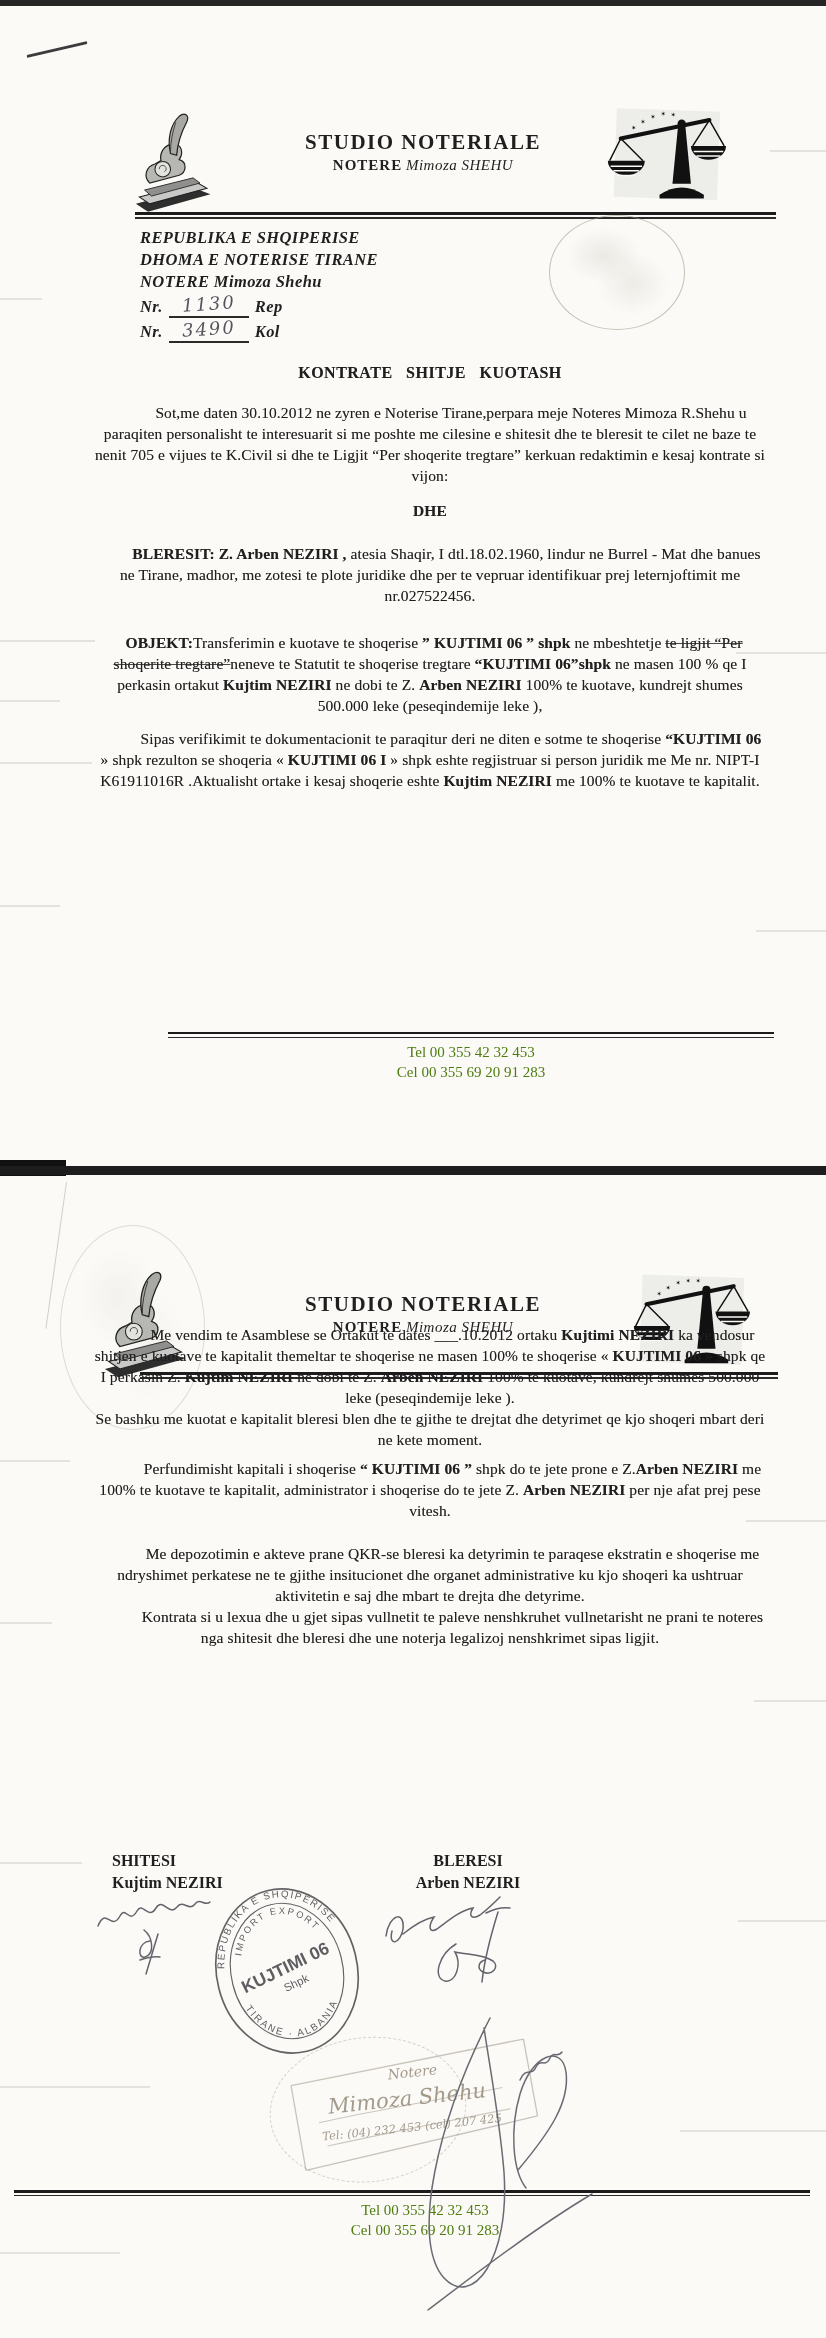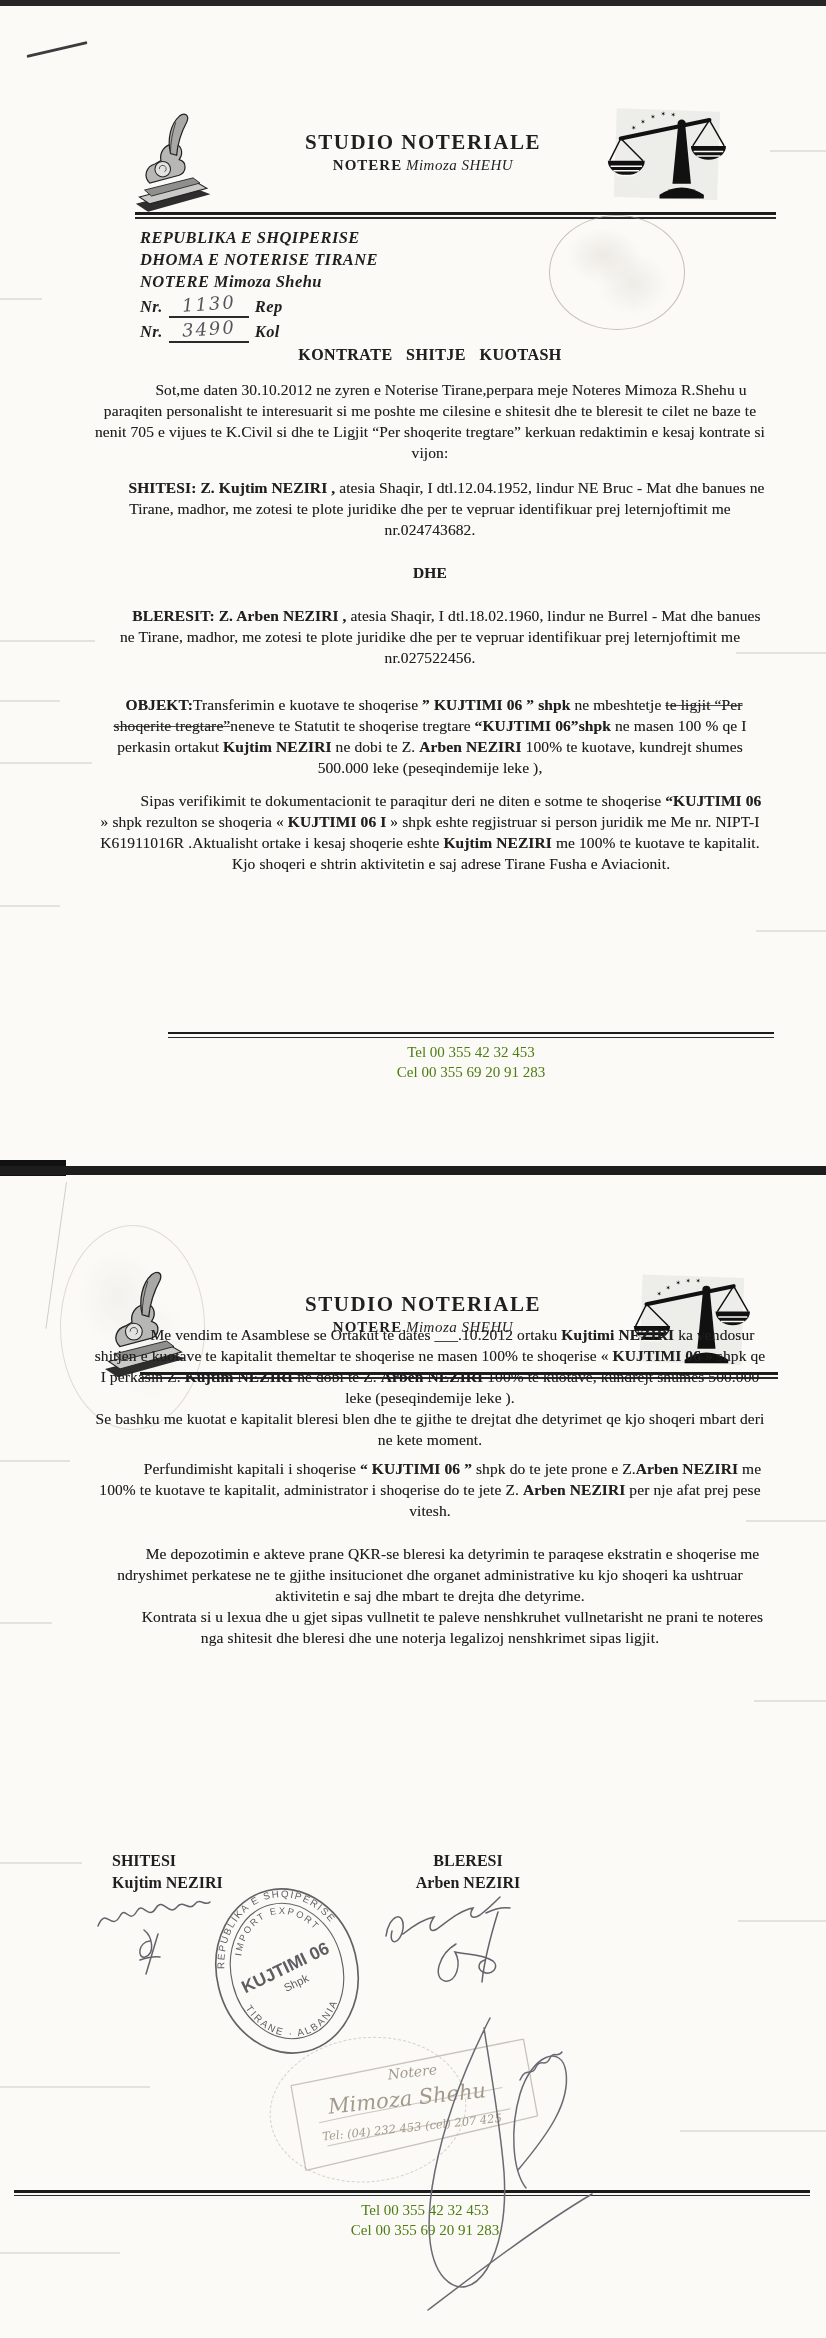--- a/index.html
+++ b/index.html
@@ -124,30 +124,28 @@
     <div class="nrline" data-name="rep-number-line">
       <span data-name="nr-label">Nr.</span><span class="nr-underline"><span class="hand" data-name="rep-number-handwritten">1130</span></span><span data-name="rep-suffix">Rep</span>
     </div>
     <div class="nrline" data-name="kol-number-line">
       <span data-name="nr-label">Nr.</span><span class="nr-underline"><span class="hand" data-name="kol-number-handwritten">3490</span></span><span data-name="kol-suffix">Kol</span>
     </div>
   </div>
 
   <div class="ghost-stamp" style="left:549px;top:215px;width:136px;height:115px;" data-name="faint-round-stamp"></div>
 
-  <div class="bodycol doc-title" style="top:344px;" data-name="contract-title">KONTRATE  SHITJE  KUOTASH</div>
-
-  <div class="bodycol" style="top:379px;" data-name="page1-body">
+  <div class="bodycol doc-title" style="top:362px;" data-name="contract-title">KONTRATE  SHITJE  KUOTASH</div>
+
+  <div class="bodycol" style="top:402px;" data-name="page1-body">
     <p class="ind42" style="margin-bottom:14px;" data-name="paragraph-sot"><span>Sot,me daten 30.10.2012 ne zyren e Noterise Tirane,perpara meje Noteres Mimoza R.Shehu  u paraqiten personalisht te interesuarit si me poshte me cilesine e shitesit dhe te bleresit te cilet ne baze te nenit 705 e vijues te K.Civil si dhe te Ligjit “Per shoqerite tregtare”  kerkuan redaktimin e kesaj kontrate si vijon:</span></p>
-    <p class="ind33" style="margin-bottom:22px;" data-name="paragraph-shitesi"><span class="b">SHITESI:  Z. Kujtim NEZIRI ,</span><span> atesia Shaqir, I dtl.12.04.1952, lindur NE Bruc  - Mat dhe banues ne Tirane, madhor, me zotesi te plote juridike dhe per te vepruar identifikuar prej leternjoftimit me nr.024743682.</span></p>
     <p class="center-bold" style="margin-bottom:22px;" data-name="dhe-heading">DHE</p>
     <p class="ind33" style="margin-bottom:26px;" data-name="paragraph-bleresit"><span class="b">BLERESIT:  Z. Arben NEZIRI ,</span><span> atesia Shaqir, I dtl.18.02.1960, lindur ne Burrel - Mat dhe banues ne Tirane, madhor, me zotesi te plote juridike dhe per te vepruar identifikuar prej leternjoftimit me nr.027522456.</span></p>
     <p class="ind8" style="margin-bottom:12px;" data-name="paragraph-objekt"><span class="b">OBJEKT:</span><span>Transferimin e kuotave te shoqerise </span><span class="b">” KUJTIMI 06 ” shpk</span><span> ne mbeshtetje </span><span class="st">te ligjit “Per shoqerite tregtare”</span><span>neneve te Statutit te shoqerise tregtare </span><span class="b">“KUJTIMI 06”shpk</span><span> ne masen 100 % qe I perkasin ortakut </span><span class="b">Kujtim NEZIRI</span><span> ne dobi te  Z. </span><span class="b">Arben NEZIRI</span><span> 100% te kuotave, kundrejt shumes 500.000 leke  (peseqindemije leke ),</span></p>
     <p class="ind42" data-name="paragraph-sipas"><span>Sipas verifikimit te dokumentacionit te paraqitur deri ne diten e sotme te shoqerise </span><span class="b">“KUJTIMI 06</span><span> » shpk rezulton se  shoqeria « </span><span class="b">KUJTIMI 06 I</span><span> »  shpk eshte regjistruar si person juridik me Me nr. NIPT-I K61911016R .Aktualisht ortake i kesaj shoqerie eshte </span><span class="b">Kujtim NEZIRI</span><span> me 100% te kuotave te kapitalit.</span></p>
-    <p class="ind42" data-name="paragraph-kjo"><span>Kjo shoqeri e shtrin aktivitetin e saj adrese Tirane Fusha e Aviacionit.</span></p>
   </div>
 
   <div class="rule-footer" style="left:168px;right:52px;top:1032px;" data-name="footer-rule-page1"></div>
   <div class="footer-tel" style="left:168px;width:606px;top:1042px;" data-name="page1-footer-contact">
     <div data-name="footer-tel">Tel  00 355 42 32 453</div>
     <div data-name="footer-cel">Cel 00 355 69 20 91 283</div>
   </div>
 
   <div class="pagebreak-left" data-name="page-edge-shadow"></div>
   <div class="pagebreak" data-name="page-separator"></div>

